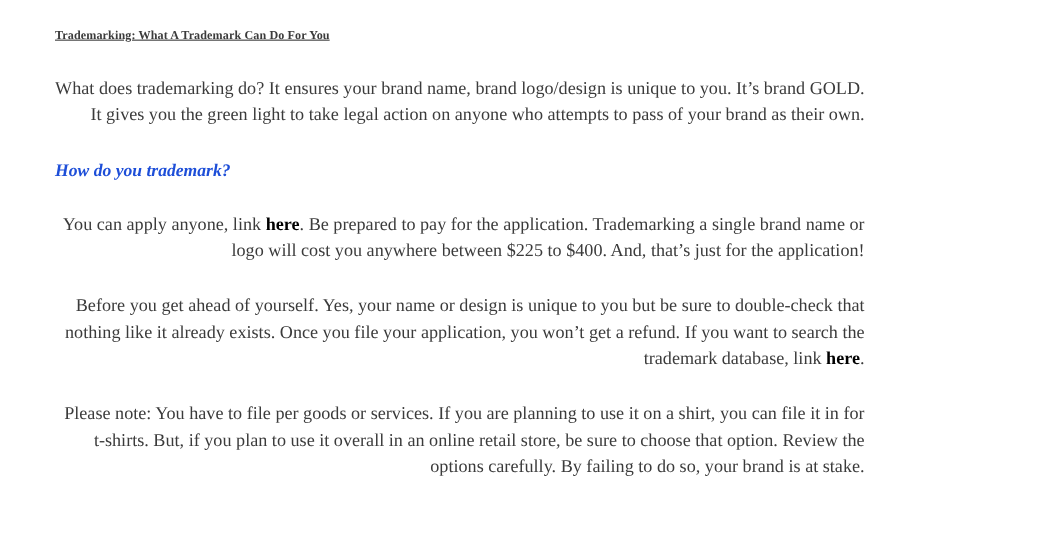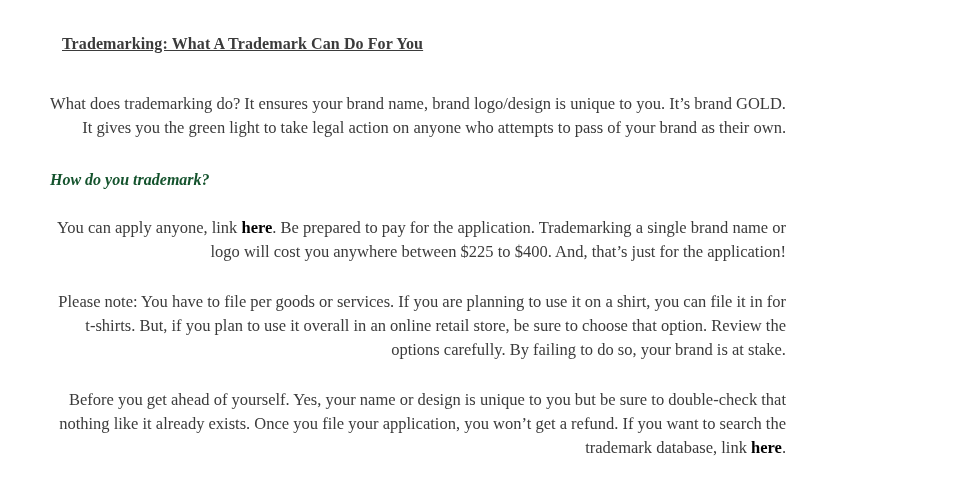--- a/index.html
+++ b/index.html
@@ -21,35 +21,35 @@
     box-sizing: border-box;
   }
   .content {
     position: absolute;
     left: 50px;
     top: 0;
     width: 736px;
   }
   .heading {
     font-family: "Liberation Serif", serif;
-    font-size: 16px;
+    font-size: 11px;
     font-weight: bold;
     color: #3b3b3b;
     text-decoration: underline;
-    margin: 12px;
+    margin: 0;
     padding-top: 22px;
     line-height: 20px;
     letter-spacing: 0.1px;
   }
   .subheading {
     font-family: "Liberation Serif", serif;
     font-size: 16px;
     font-weight: bold;
     font-style: italic;
-    color: #14532d;
+    color: #1d4ed8;
     margin: 0;
     padding-top: 30px;
     line-height: 20px;
   }
   p.body-text {
     font-family: "Liberation Serif", serif;
     font-size: 16.5px;
     color: #3b3b3b;
     line-height: 24px;
     margin: 0;
@@ -78,20 +78,20 @@
 
     <h1 class="heading">Trademarking: What A Trademark Can Do For You</h1>
 
     <p class="body-text">What does trademarking do? It ensures your brand name, brand logo/design is unique to you. It’s brand GOLD. It gives you the green light to take legal action on anyone who attempts to pass of your brand as their own.</p>
 
     <h2 class="subheading">How do you trademark?</h2>
 
 
     <p class="body-text"><span>You can apply anyone, link </span><a class="inline-link" href="#">here</a><span>. Be prepared to pay for the application. Trademarking a single brand name or logo will cost you anywhere between $225 to $400. And, that’s just for the application!</span></p>
 
+    <p class="body-text"><span>Before you get ahead of yourself. Yes, your name or design is unique to you but be sure to double-check that nothing like it already exists. Once you file your application, you won’t get a refund. If you want to search the trademark database, link </span><a class="inline-link" href="#">here</a><span>.</span></p>
+
     <p class="body-text">Please note: You have to file per goods or services. If you are planning to use it on a shirt, you can file it in for t-shirts. But, if you plan to use it overall in an online retail store, be sure to choose that option. Review the options carefully. By failing to do so, your brand is at stake.</p>
-
-    <p class="body-text"><span>Before you get ahead of yourself. Yes, your name or design is unique to you but be sure to double-check that nothing like it already exists. Once you file your application, you won’t get a refund. If you want to search the trademark database, link </span><a class="inline-link" href="#">here</a><span>.</span></p>
 
   </div>
 
   <div class="right-gutter"></div>
 </div>
 
 </body></html>

